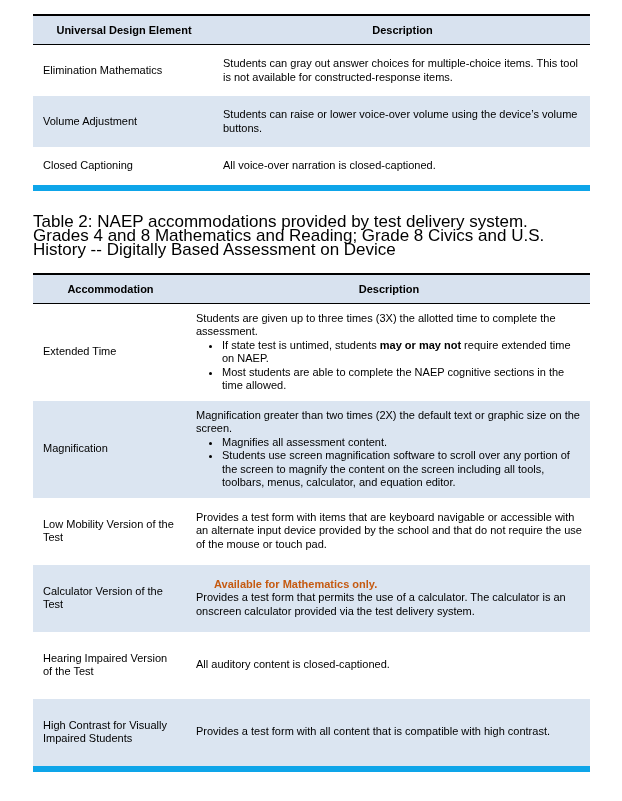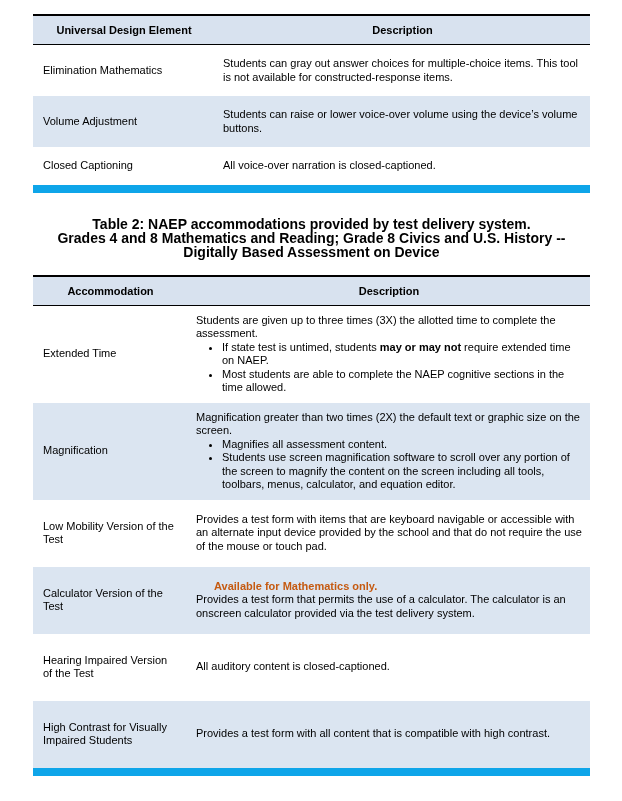--- a/index.html
+++ b/index.html
@@ -5,40 +5,40 @@
   * { box-sizing: border-box; margin: 0; padding: 0; }
   html, body { background: #ffffff; }
   body {
     width: 622px; height: 801px;
     font-family: "Liberation Sans", sans-serif;
     font-size: 11px; color: #000;
     overflow: hidden;
   }
   .page { padding: 14px 32px 10px 33px; }
   table { border-collapse: collapse; width: 557px; table-layout: fixed; }
-  table.doc-table { border-top: 2px solid #000; border-bottom: 8px solid #0ea5e9; }
+  table.doc-table { border-top: 2px solid #000; border-bottom: 6px solid #0ea5e9; }
   thead tr { border-bottom: 1px solid #000; }
   thead th {
     background: #d8e2ef; font-weight: bold; text-align: center;
     padding: 8px 6px; font-size: 11px;
   }
   tbody tr.shaded { background: #dbe5f1; }
   td { vertical-align: middle; }
   .label-cell { padding: 20px 10px; line-height: 13.5px; }
   .desc-cell  { padding: 8px 8px 8px 8px; line-height: 13.5px; }
   #table1 .label-cell { padding: 12px 10px; }
   #table1 .desc-cell  { padding: 12px 10px 12px 8px; }
   .desc-text { margin: 0; }
   .bold { font-weight: bold; }
   .highlight { font-weight: bold; }
   ul.bullets { margin: 0 0 0 0; padding-left: 26px; }
   ul.bullets li { margin: 0; line-height: 13.5px; }
   .caption {
-    width: 557px; text-align: center; font-weight: bold;
-    margin: 24px 0 16px 0; line-height: 14px; font-size: 14px;
+    width: 557px; font-weight: normal;
+    margin: 24px 0 16px 0; line-height: 14px; font-size: 17px;
   }
 </style>
 </head>
 <body>
 
 <div class="page">
 
   <table class="doc-table" id="table1">
     <colgroup>
         <col style="width:182px">

